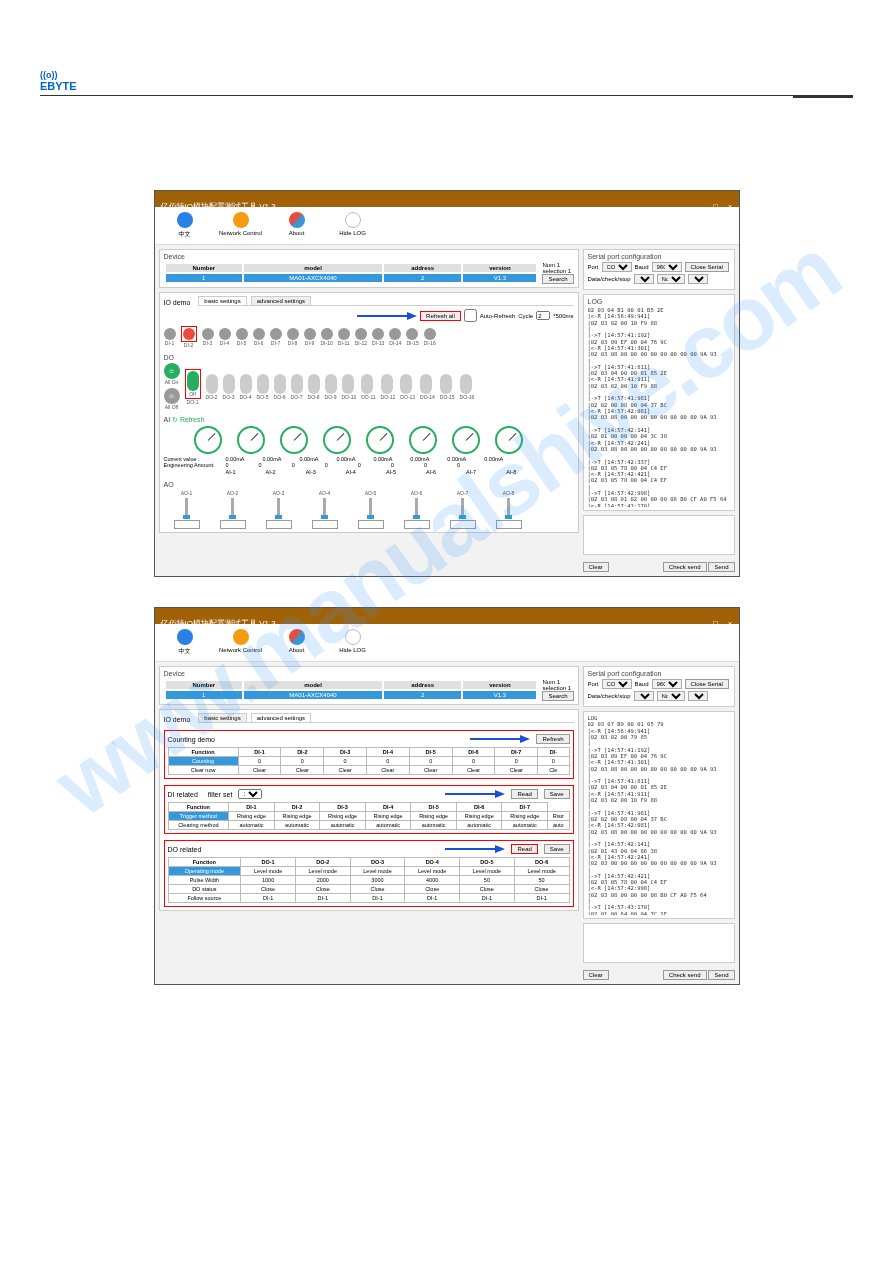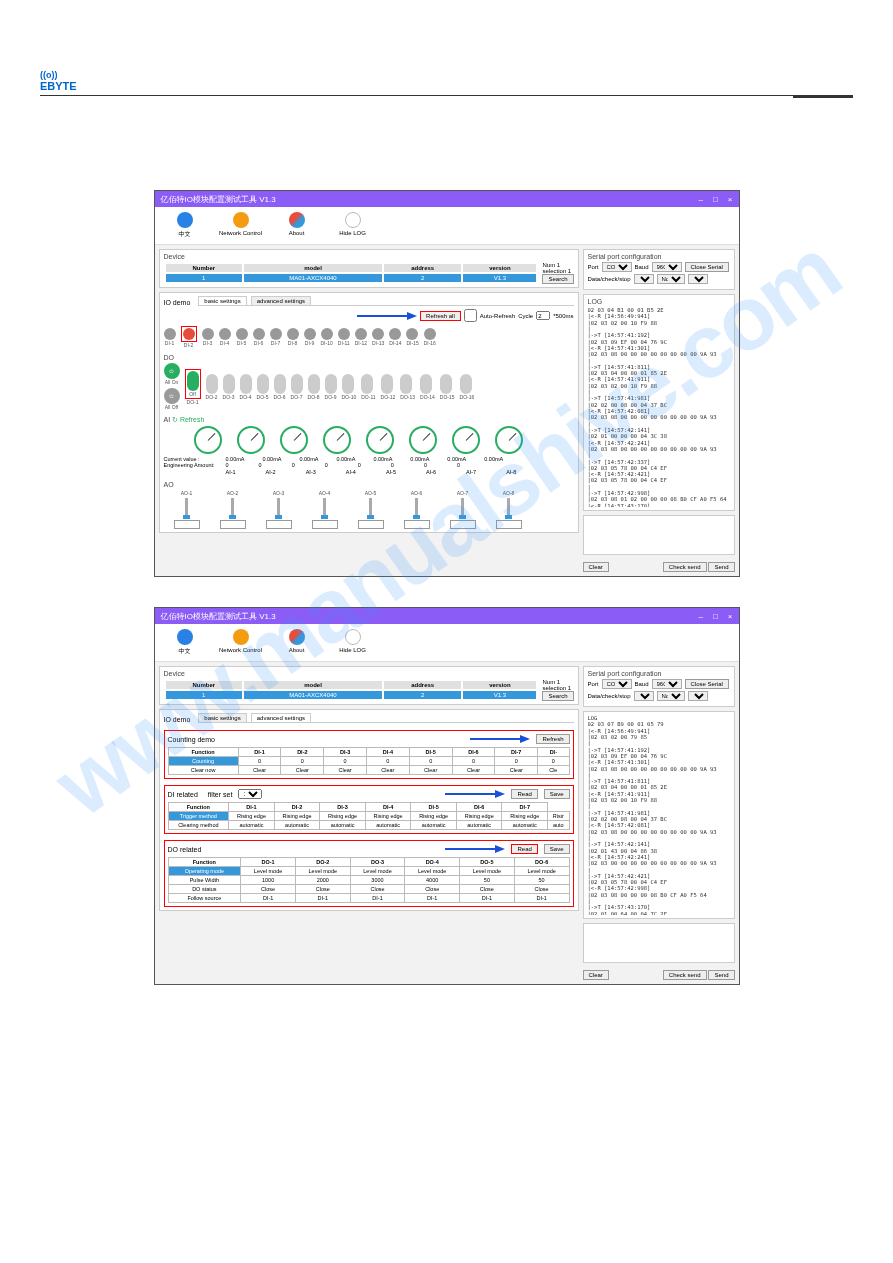--- a/index.html
+++ b/index.html
@@ -4,21 +4,21 @@
 <style>
   * { box-sizing: border-box; margin: 0; padding: 0; }
   body { font-family: Arial, sans-serif; font-size: 7px; background: #fff; width: 893px; }
   .page { width: 893px; padding: 60px 40px 40px 40px; position: relative; }
   .logo { position: absolute; top: 70px; left: 40px; color: #0066cc; font-size: 11px; font-weight: bold; }
   .logo::before { content: "((o))"; font-size: 9px; display: block; color: #0066cc; }
   .rule { position: absolute; top: 95px; left: 40px; right: 40px; border-top: 1px solid #333; }
   .rule2 { position: absolute; top: 95px; right: 40px; width: 60px; border-top: 3px solid #333; }
   .watermark { position: absolute; left: 50%; top: 50%; transform: translate(-50%,-50%) rotate(-35deg); font-size: 90px; color: rgba(60,150,255,0.18); pointer-events:none; font-weight: bold; letter-spacing: -3px; z-index: 50; white-space: nowrap; }
   .win { width: 586px; margin: 20px auto 30px auto; border: 1px solid #555; background: #f5f5f5; position: relative; }
-  .titlebar { background: #8b5cf6; color: #fff; height: 16px; line-height: 16px; padding: 1px 6px; font-size: 8px; display: flex; justify-content: space-between; }
+  .titlebar { background: #a16207; color: #fff; height: 16px; line-height: 16px; padding: 8px 6px; font-size: 8px; display: flex; justify-content: space-between; }
   .titlebar .ctrl { display: flex; gap: 10px; }
   .toolbar { background: #fff; padding: 5px 6px; display: flex; gap: 8px; border-bottom: 1px solid #ddd; }
   .tbtn { display: flex; flex-direction: column; align-items: center; width: 48px; font-size: 6px; }
   .tbtn .ic { width: 16px; height: 16px; border-radius: 50%; margin-bottom: 2px; }
   .ic-blue { background: #2980e5; }
   .ic-orange { background: #f39c12; }
   .ic-swirl { background: linear-gradient(135deg,#e74c3c 40%, #3498db 60%); }
   .ic-mag { background: #fff; border: 1px solid #bbb; }
   .body { background: #f2f2f2; display: flex; padding: 4px; gap: 4px; }
   .left { flex: 1.4; display: flex; flex-direction: column; gap: 4px; }

